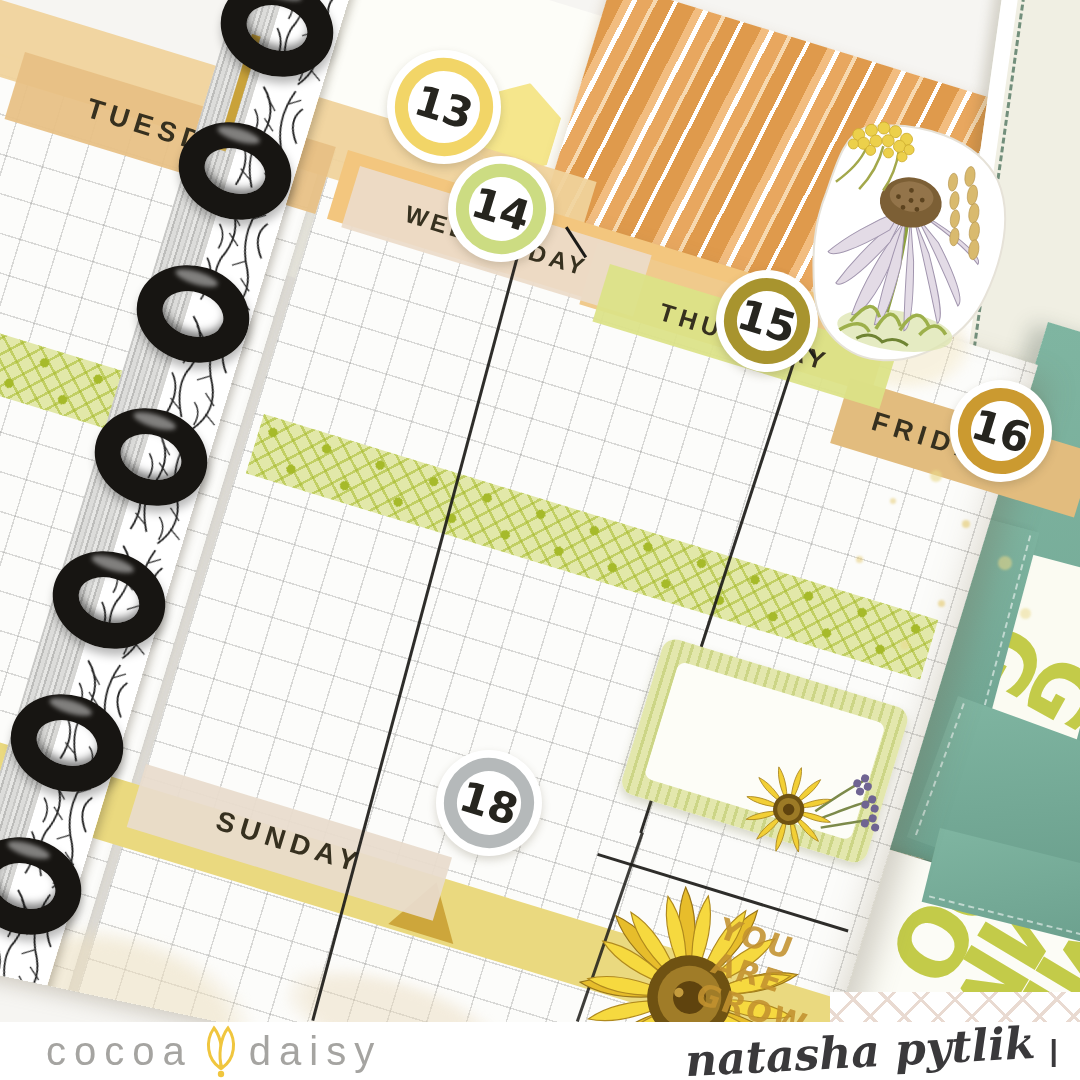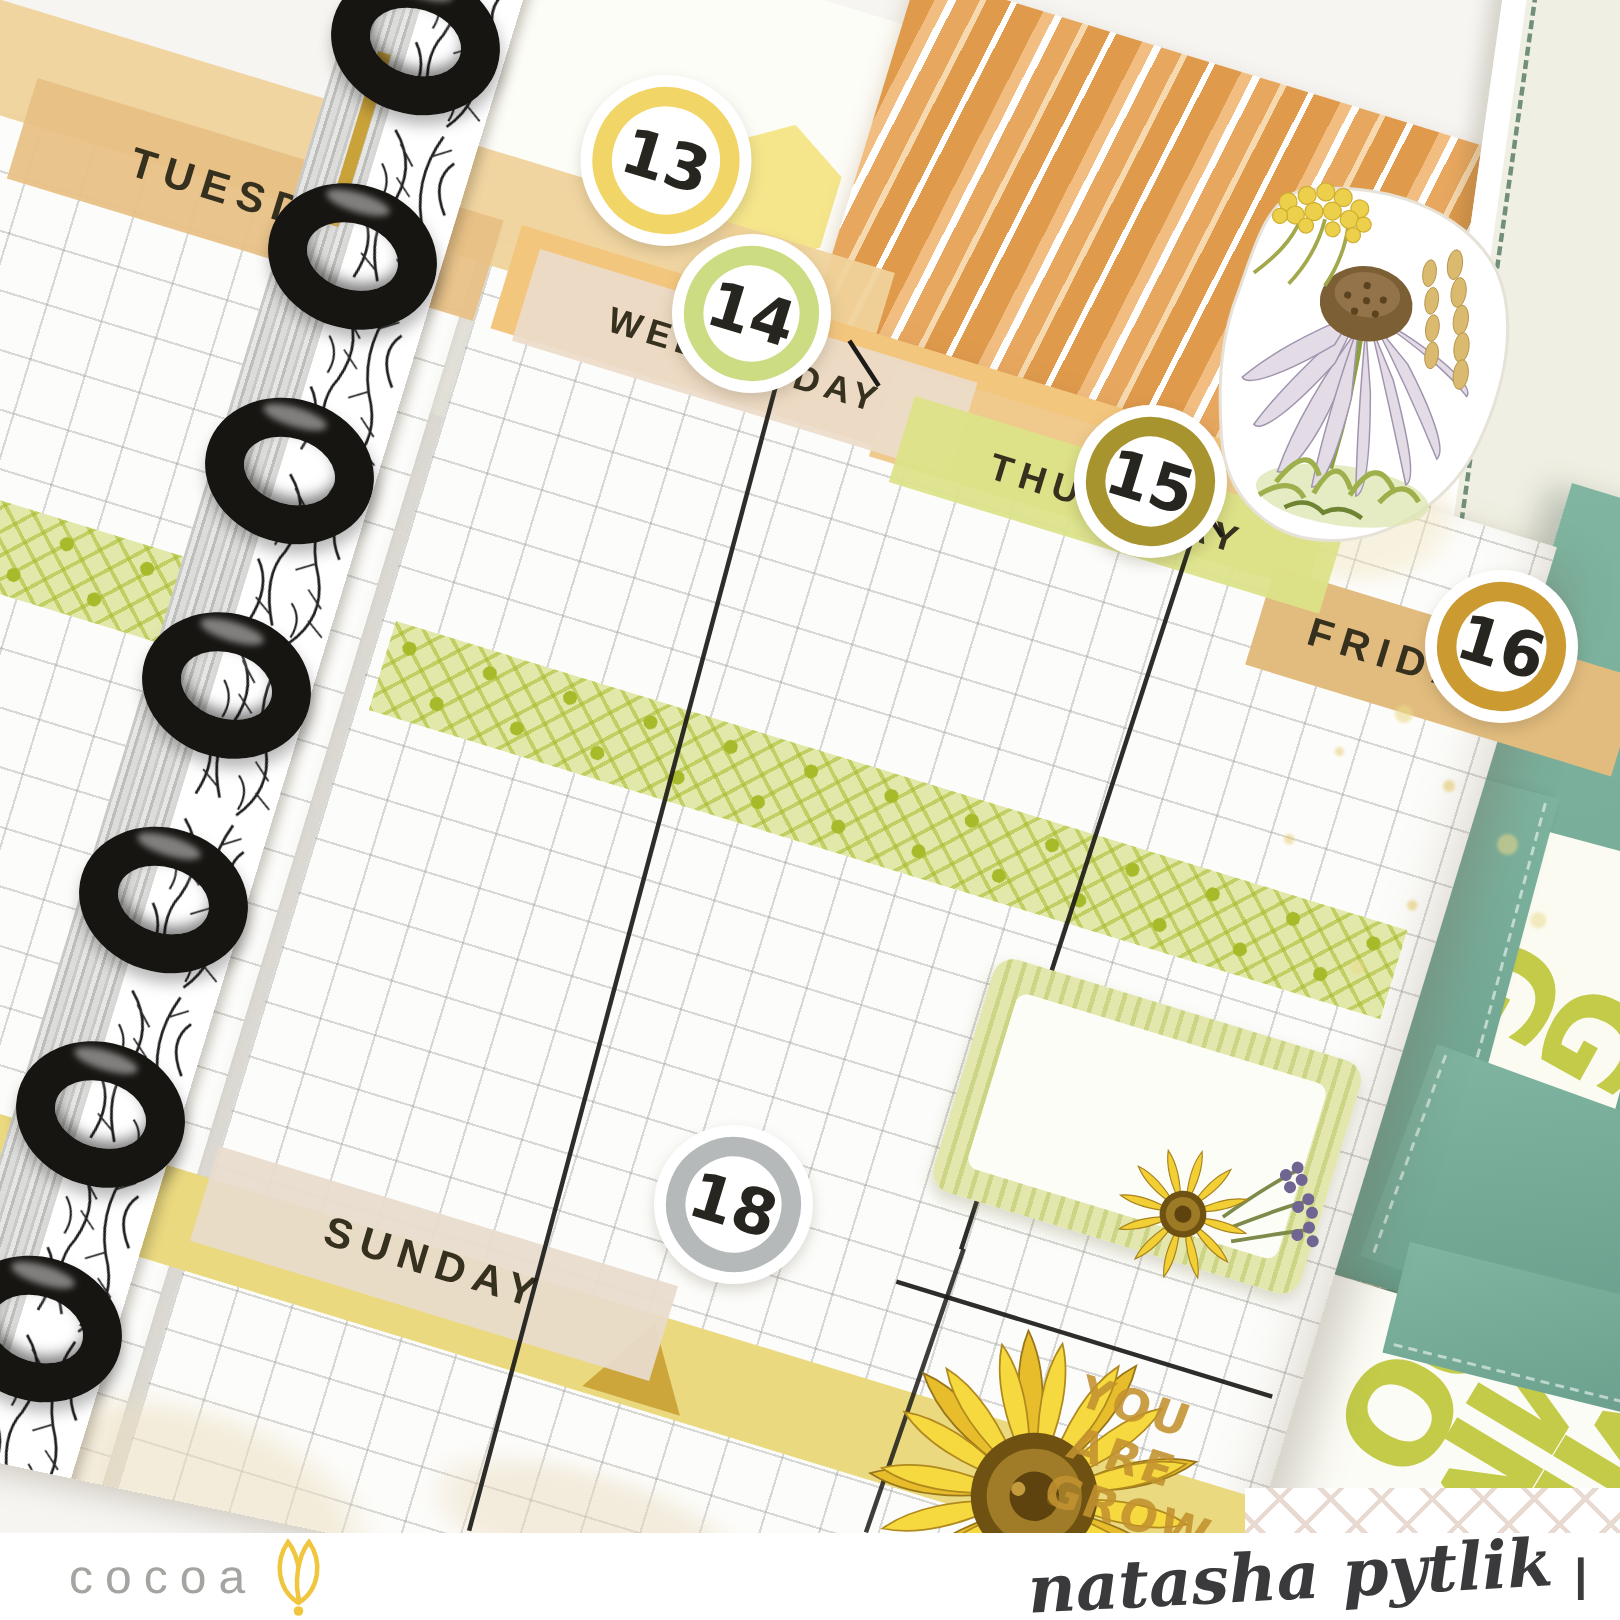--- a/index.html
+++ b/index.html
@@ -40,21 +40,21 @@
     border-right:2px dashed rgba(255,255,255,.55);}
   .stitch-b{position:absolute;inset:6px 6px;border-bottom:2px dashed rgba(255,255,255,.55);}
   .letters-row{font-family:"DejaVu Sans",sans-serif;font-weight:800;letter-spacing:-6px;}
   .chevrons{background-image:
       repeating-linear-gradient(45deg,#e9dad1 0 3px,transparent 3px 24px),
       repeating-linear-gradient(-45deg,#e9dad1 0 3px,transparent 3px 24px);}
   .footer{position:absolute;left:0;top:1022px;width:1080px;height:58px;background:#fff;z-index:50;
     display:flex;align-items:center;justify-content:space-between;box-sizing:border-box;
     padding:0 22px 0 46px;}
   .logo{display:flex;align-items:center;gap:10px;}
-  .logo span{font-size:32px;letter-spacing:8px;color:#a5a4a1;font-weight:400;}
+  .logo span{font-size:40px;letter-spacing:8px;color:#a5a4a1;font-weight:400;}
   .credit{display:flex;align-items:center;gap:14px;position:relative;z-index:2;}
   .credit .script{font-family:"DejaVu Serif",serif;font-style:italic;font-weight:700;font-size:44px;
     color:#3a393b;transform:rotate(-3deg);}
   .credit .sep{font-size:30px;font-weight:700;color:#3a393b;}
   .credit .team{font-size:25px;font-weight:700;letter-spacing:5px;color:#3a393b;white-space:nowrap;}
   .note-line{font-family:"DejaVu Sans",sans-serif;font-weight:700;font-size:30px;letter-spacing:2px;
     color:#c3922f;opacity:.88;line-height:1.15;}
 </style>
 </head>
 <body>
@@ -475,20 +475,21 @@
   <div class="abs chevrons" style="left:830px;top:992px;width:250px;height:88px;background-color:#ffffff;z-index:45;"></div>
 
   <div class="footer">
     <div class="logo">
       <span>cocoa</span>
       <svg width="36" height="54" viewBox="0 0 36 54">
         <path d="M11,4 C2,17 4,35 17,44 C21,33 19,14 11,4 Z" fill="#ffffff" stroke="#f0c63e" stroke-width="3"></path>
         <path d="M25,4 C34,17 32,35 19,44 C15,33 17,14 25,4 Z" fill="#ffffff" stroke="#f0c63e" stroke-width="3"></path>
         <circle cx="18" cy="50" r="3.2" fill="#f0c63e"></circle>
       </svg>
+      <span>daisy</span>
     </div>
     <div class="credit">
       <span class="script">natasha pytlik</span>
       <span class="sep">|</span>
     </div>
   </div>
 
 </div>
 
 </body></html>

